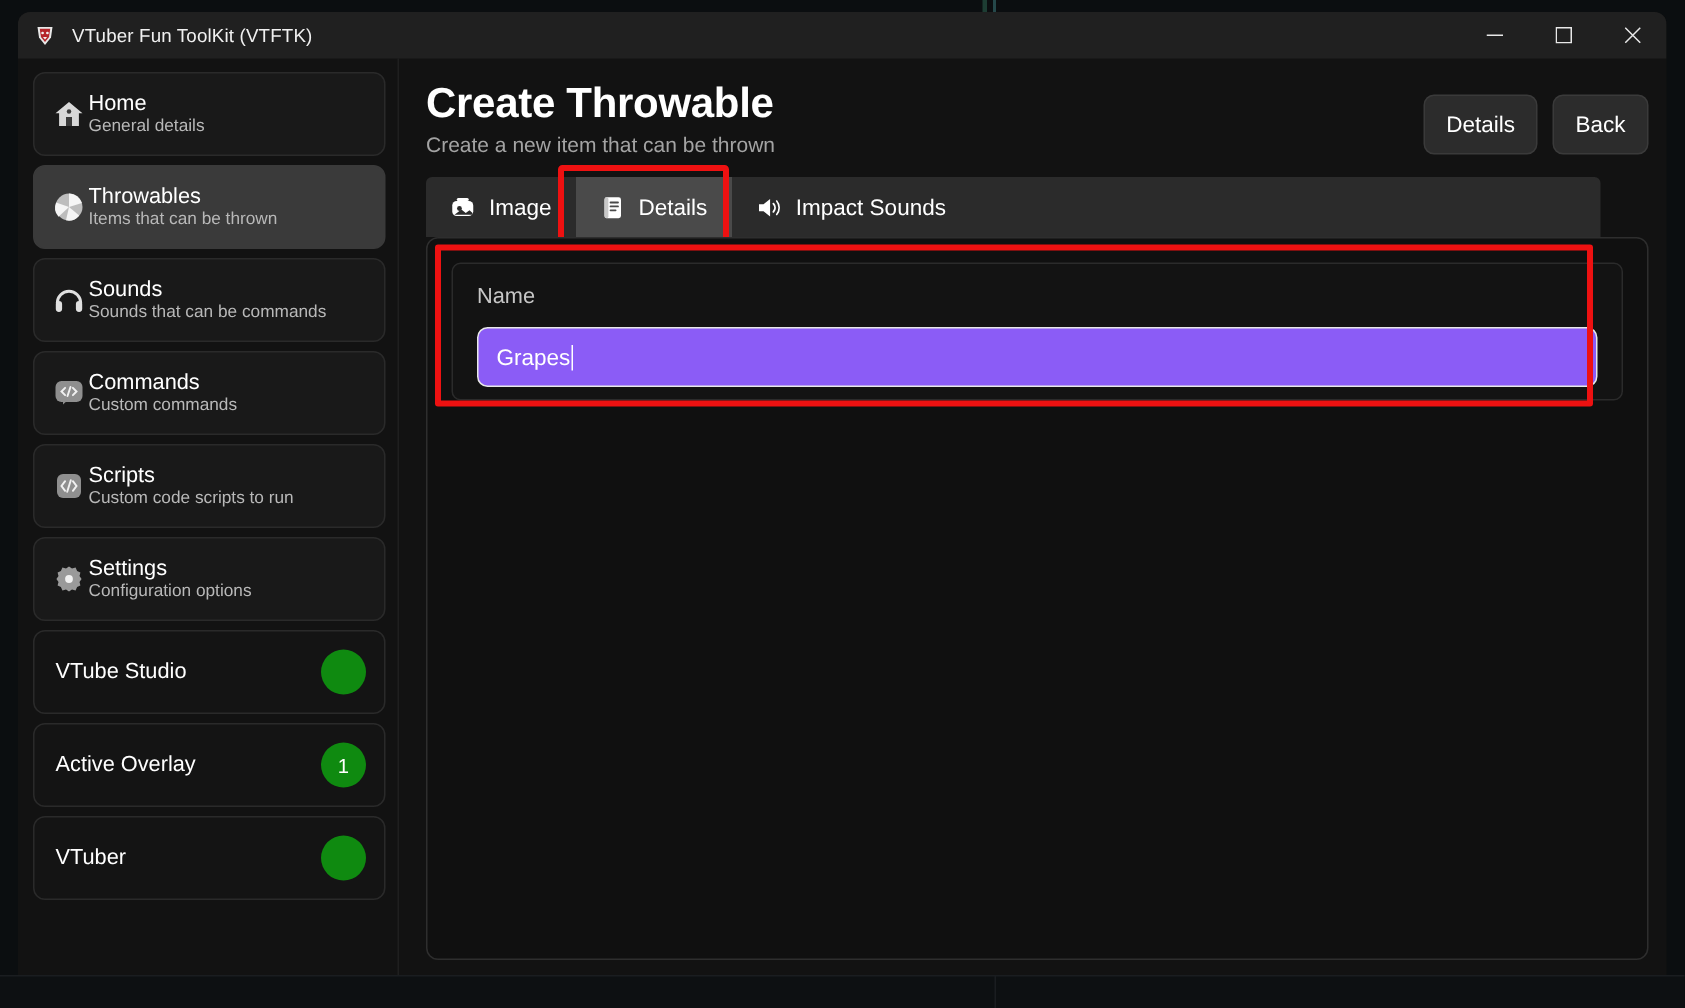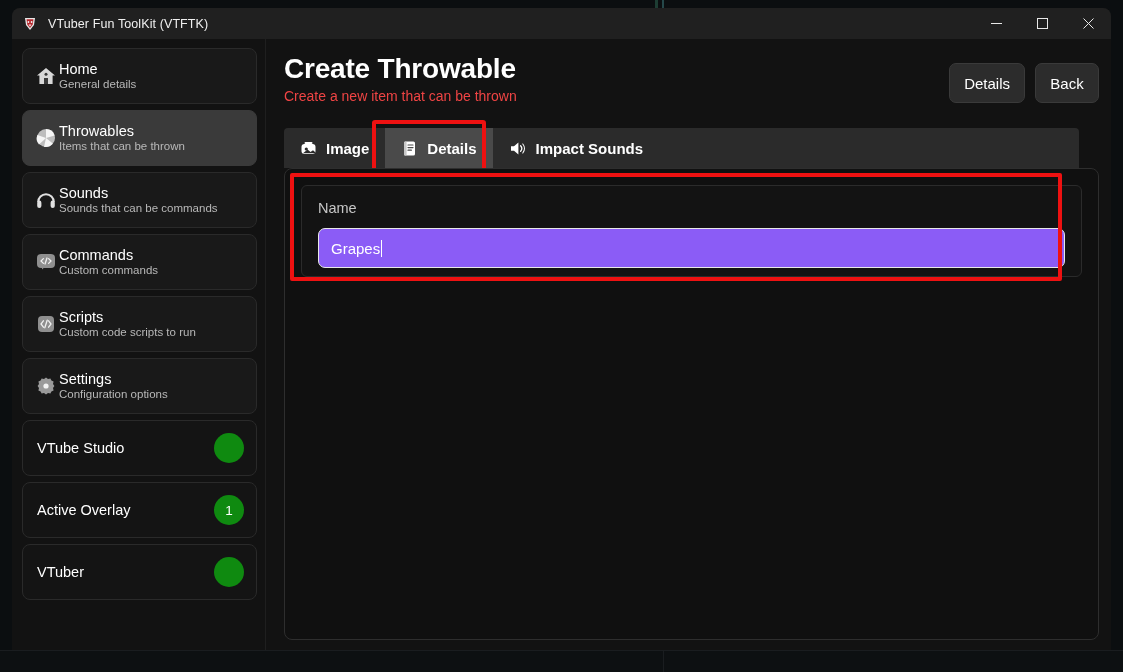--- a/index.html
+++ b/index.html
@@ -117,32 +117,32 @@
   #main {
     flex: 1; min-width: 0;
     padding: 14px 12px 0 18px;
     display: flex; flex-direction: column;
   }
   #main-head { display: flex; align-items: flex-start; }
   #page-title {
     font-size: 28px; font-weight: bold; color: #ffffff;
     letter-spacing: -.2px; line-height: 1.12;
   }
-  #page-sub { font-size: 14px; color: #ef4444; margin-top: 4px; }
+  #page-sub { font-size: 14px; color: #a3a3a3; margin-top: 4px; }
   #head-actions { margin-left: auto; display: flex; gap: 10px; padding-top: 10px; }
   .hbtn {
     min-width: 64px; height: 40px;
     background: #2c2c2c; border: 1px solid #3a3a3a;
     border-radius: 7px; color: #ffffff;
     font-size: 15px; font-family: "Liberation Sans", sans-serif;
     padding: 0 14px; cursor: pointer;
   }
 
   
-  #tabs-wrap { margin-top: 24px; position: relative; font-weight: bold; }
+  #tabs-wrap { margin-top: 14px; position: relative; }
   #tabs {
     display: inline-flex;
     background: #2b2b2b;
     border-radius: 4px 4px 0 0;
     height: 40px;
     overflow: hidden;
     padding-right: 420px;
   }
   .tab {
     display: flex; align-items: center; gap: 9px;

